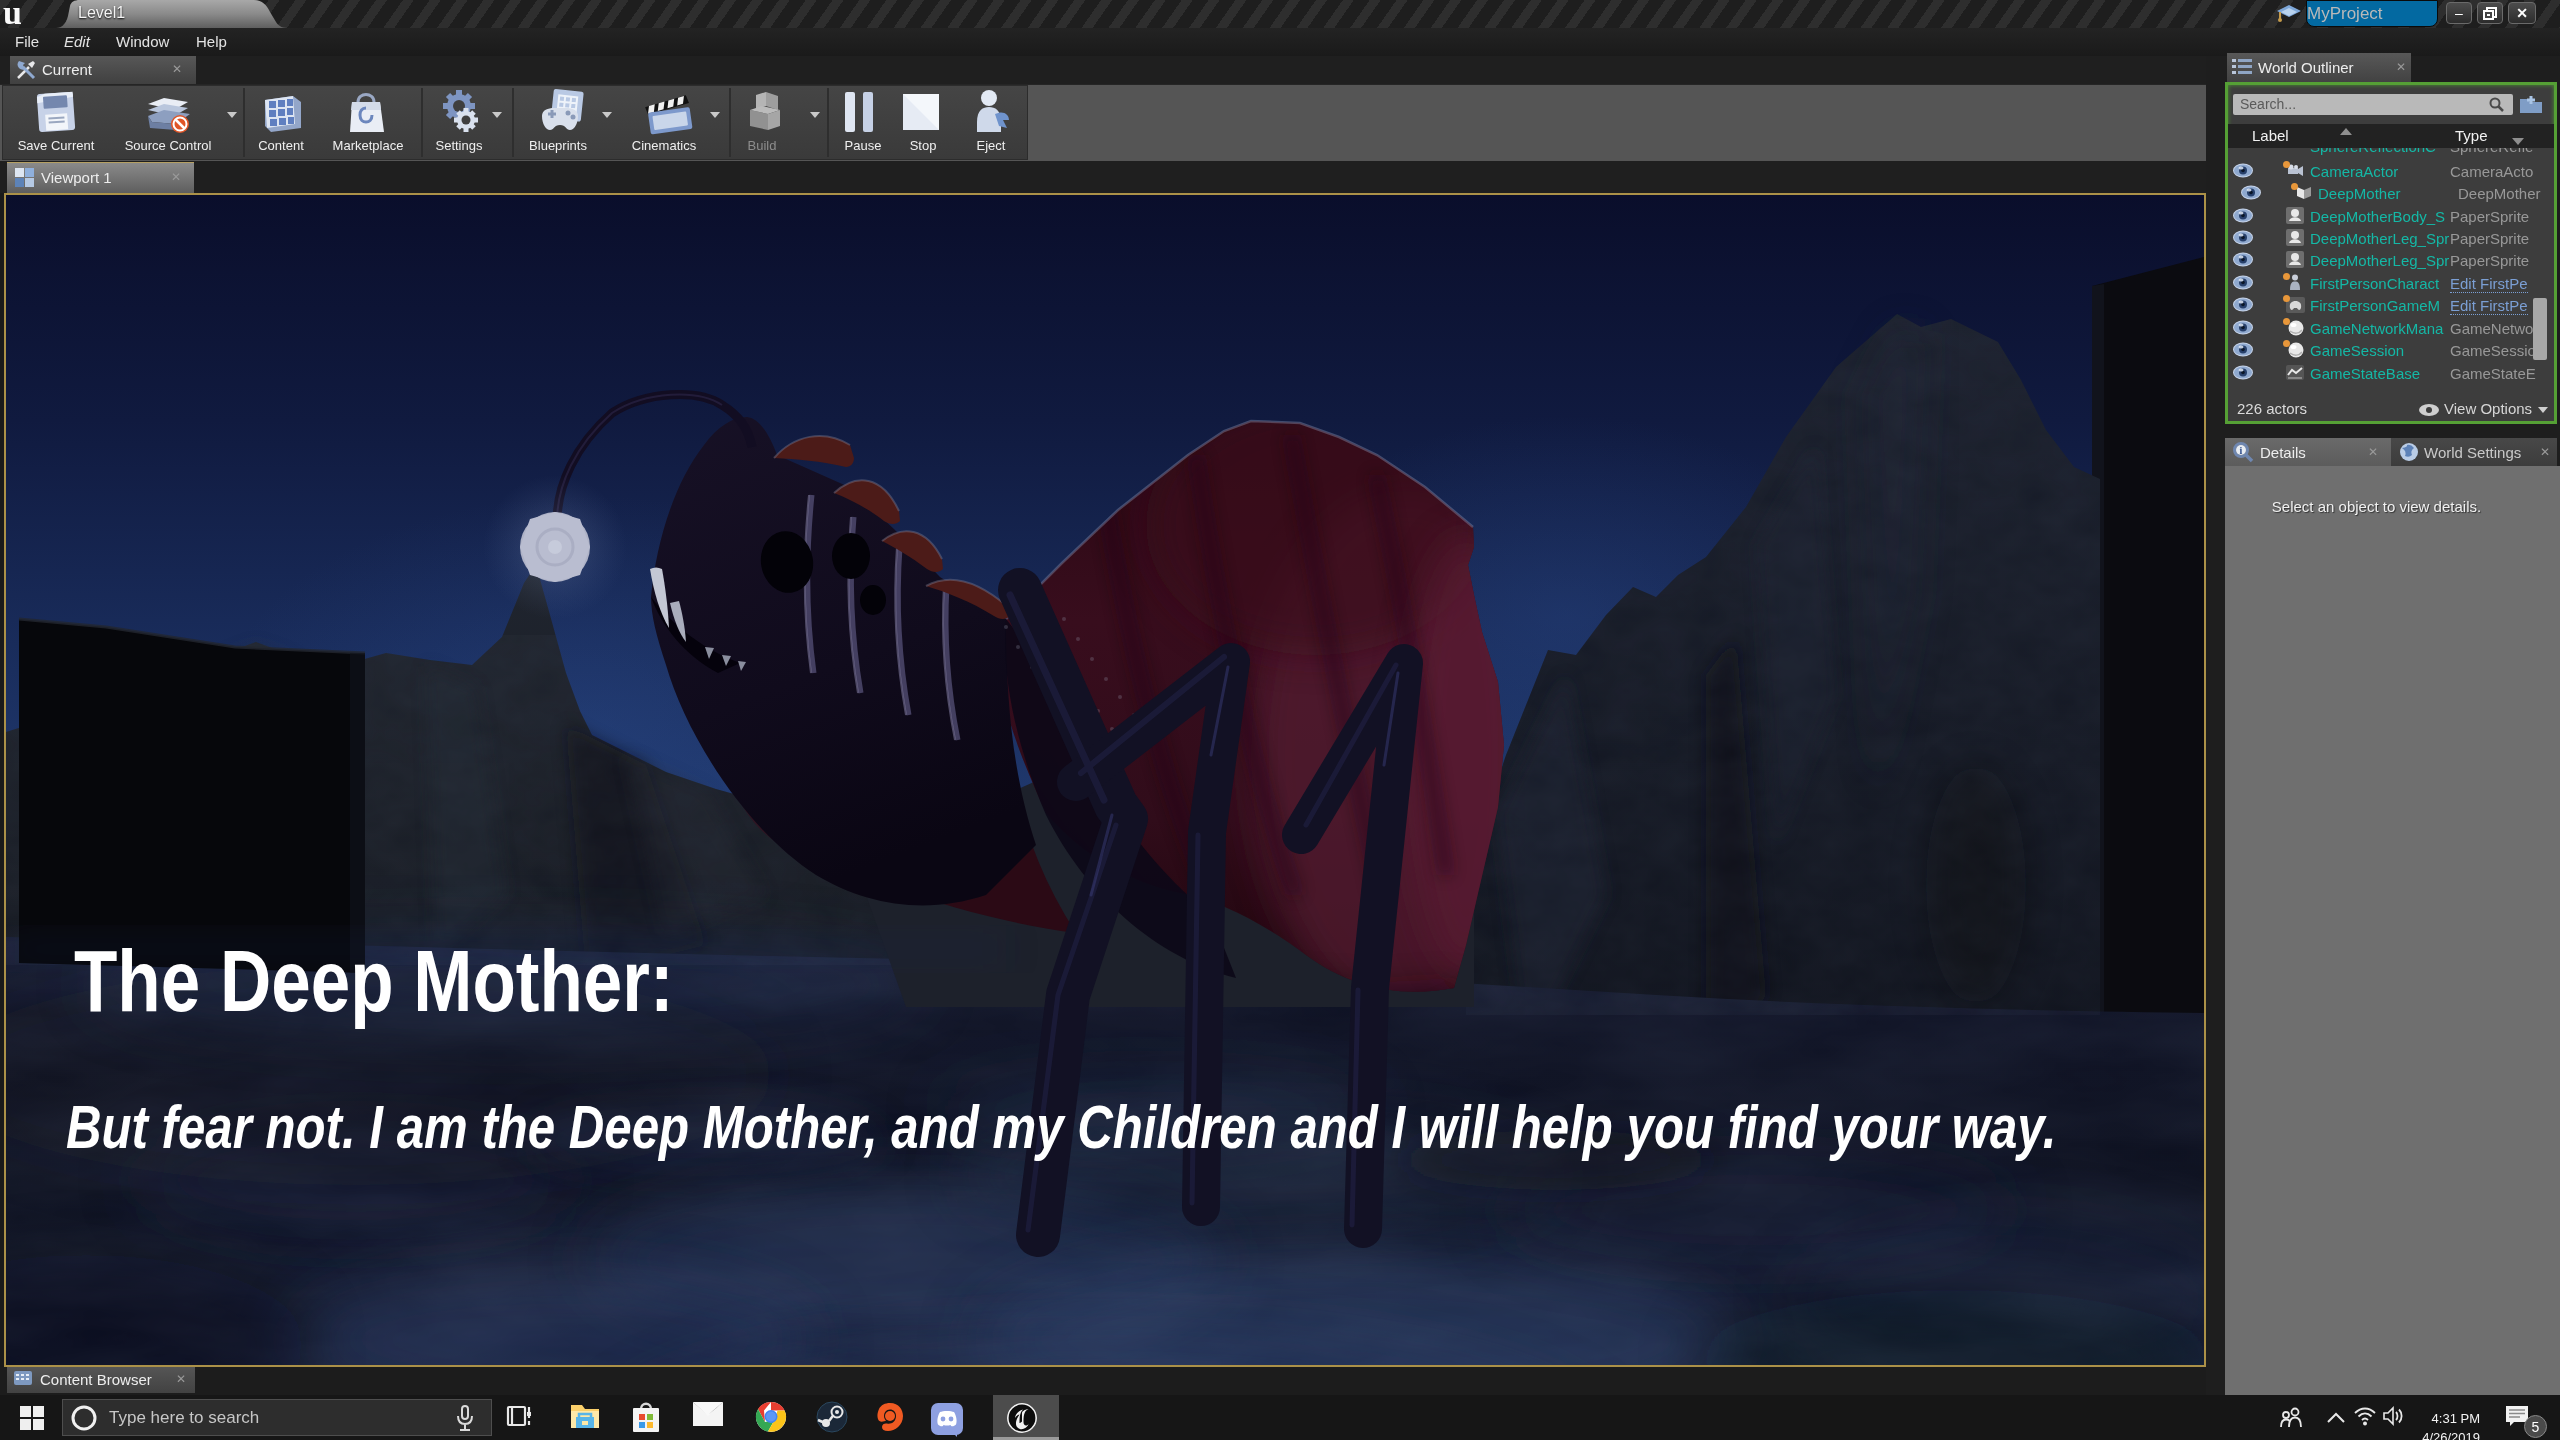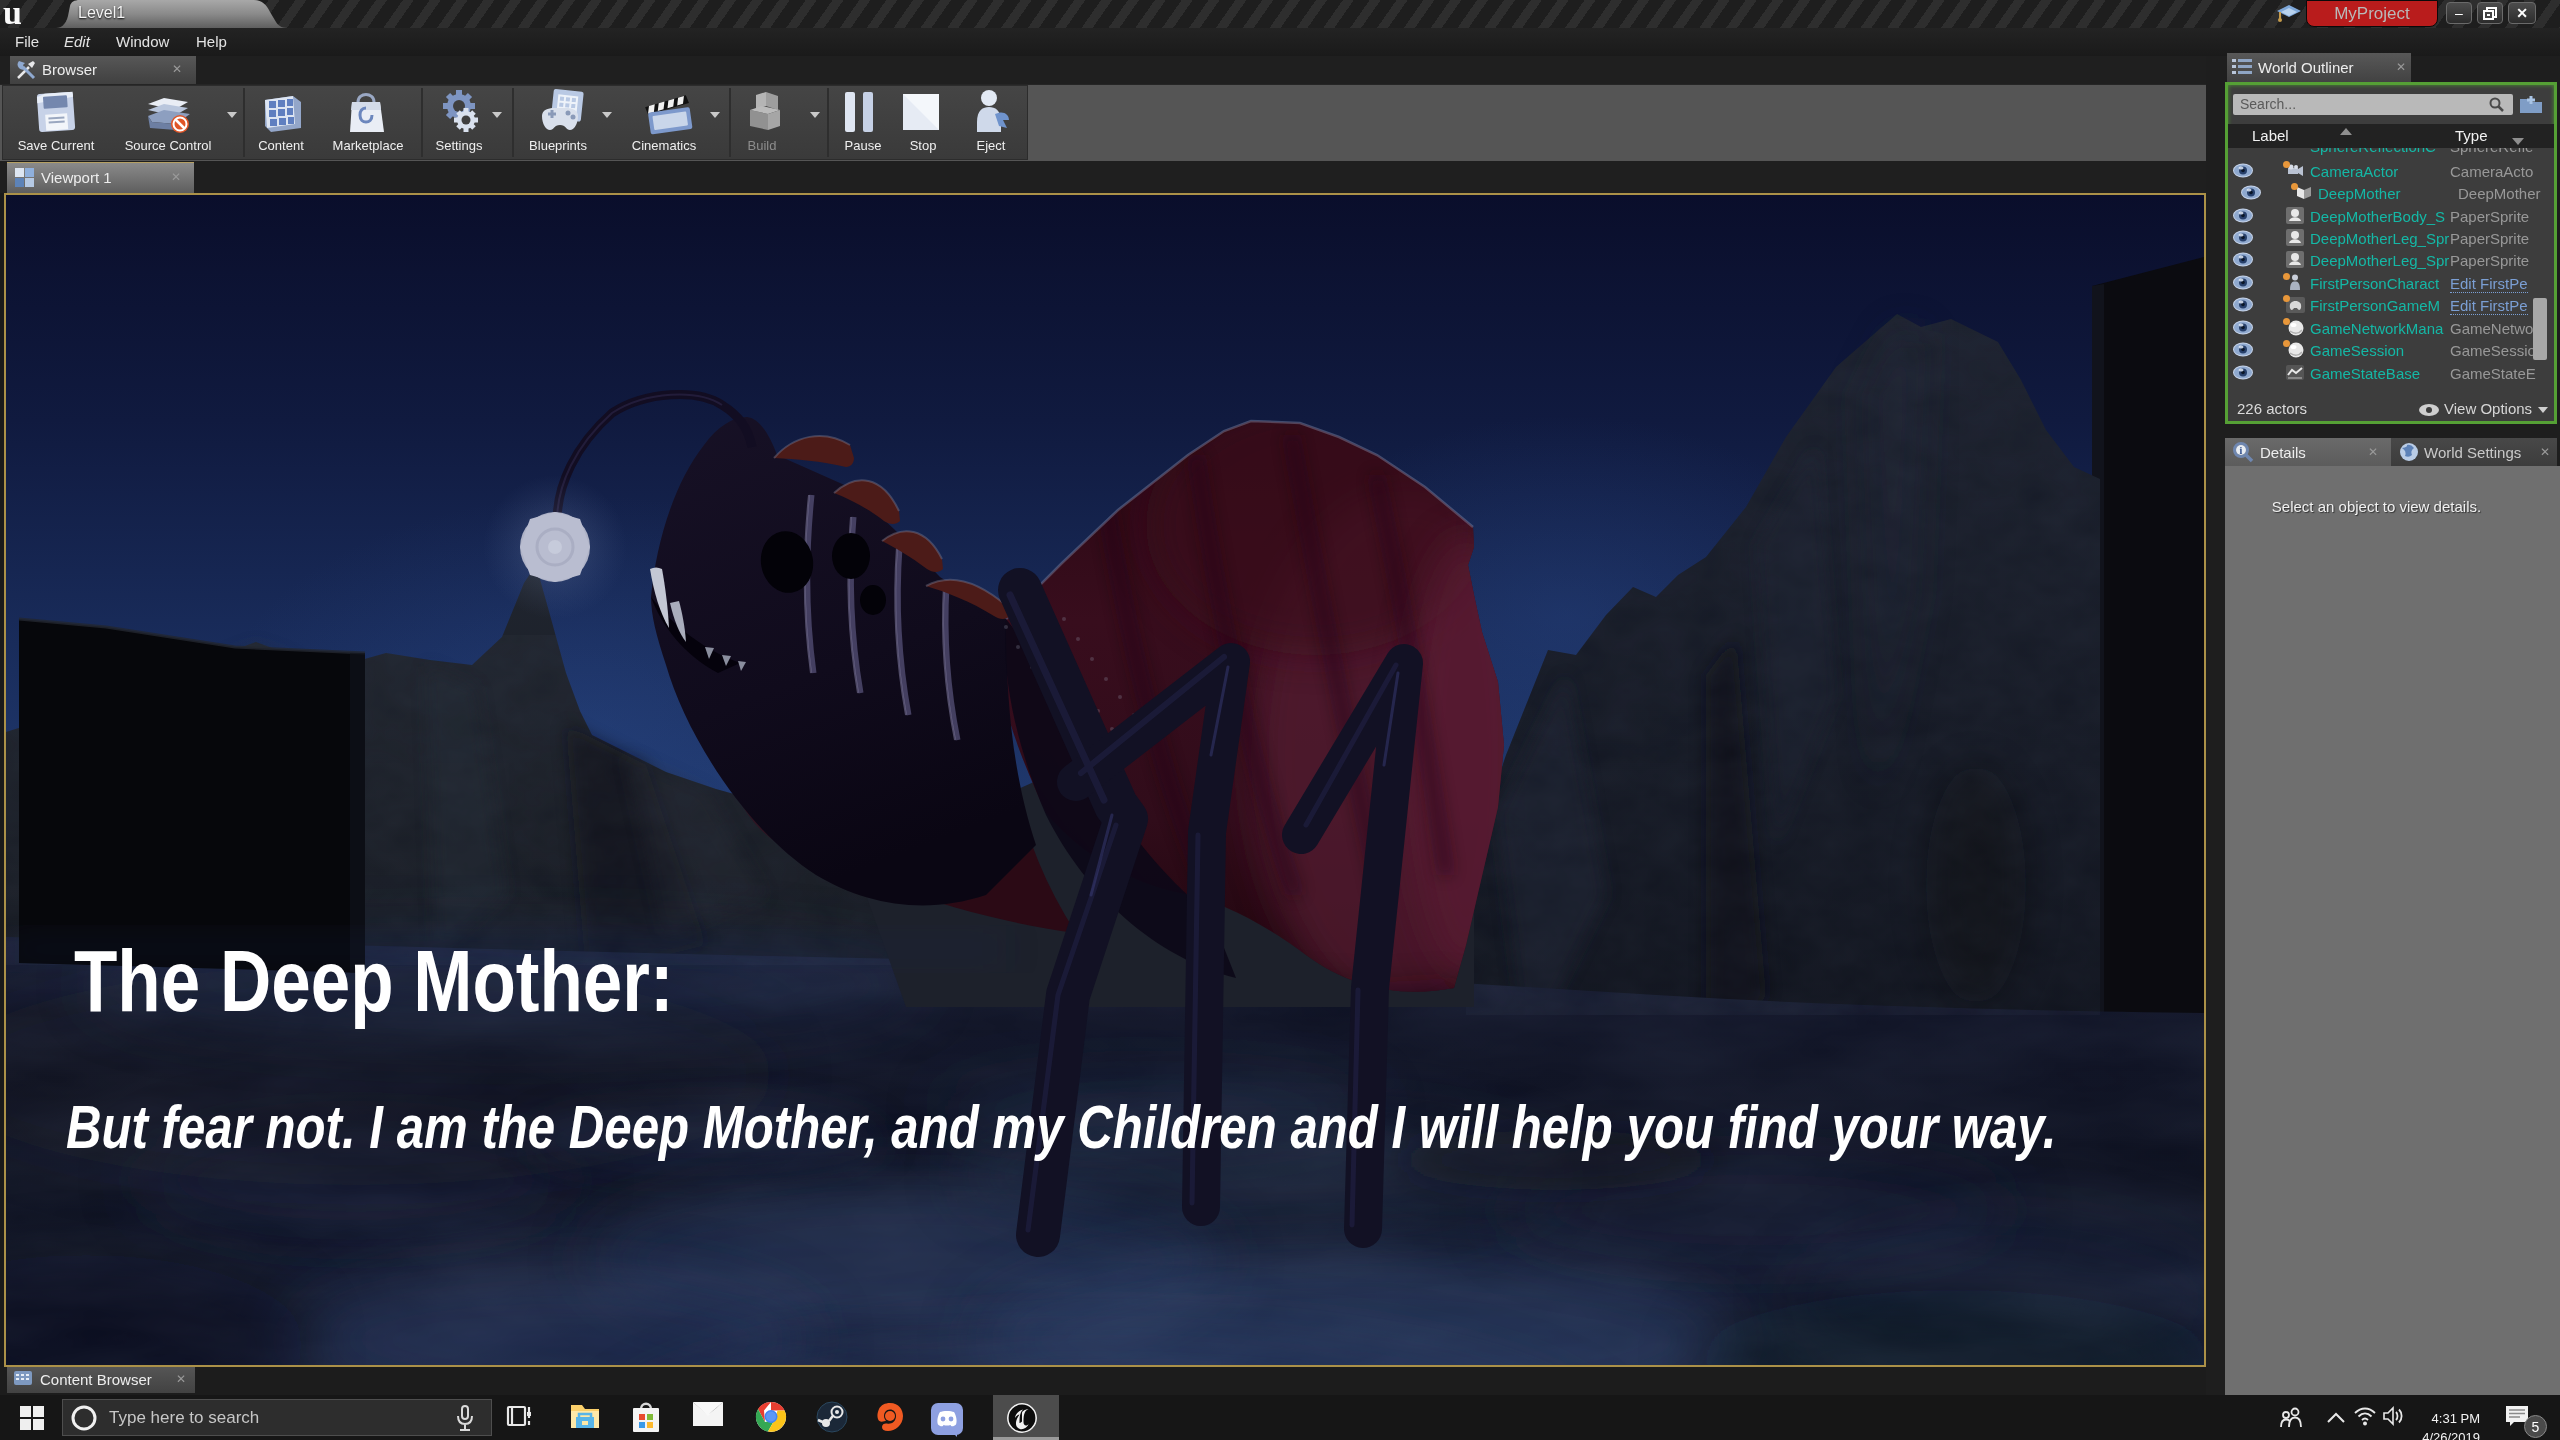--- a/index.html
+++ b/index.html
@@ -7,21 +7,21 @@
 body { font-family:"Liberation Sans", sans-serif; position:relative; }
 .abs { position:absolute; }
 #titlebar { left:0; top:0; width:2560px; height:28px;
   background:repeating-linear-gradient(125deg,#2e2e2e 0 9px,#1e1e1e 9px 22px);
 }
 #uelogo { left:3px; top:-6px; width:32px; height:32px; color:#fafafa; font-weight:bold; font-size:34px; font-family:"Liberation Serif",serif; }
 #lvltab { left:56px; top:0; width:248px; height:28px; }
 #lvltab svg { display:block; }
 #lvltabtext { left:78px; top:4px; font-size:16px; color:#f4f4f4; text-shadow:0 1px 2px #000; }
 #myproj-cap { left:2276px; top:3px; }
-#myproj { left:2306px; top:0px; width:132px; height:27px; background:#b91c1c; border-radius:0 0 8px 8px; border:1px solid #0a0a0a; color:#b9b9b9; font-size:17px; text-align:center; line-height:25px; }
+#myproj { left:2306px; top:0px; width:132px; height:27px; background:#0369a1; border-radius:0 0 8px 8px; border:1px solid #0a0a0a; color:#b9b9b9; font-size:17px; text-align:left; line-height:25px; }
 .winbtn { top:2px; width:26px; height:22px; background:linear-gradient(#4c4c4c,#2c2c2c); border:1px solid #6a6a6a; border-radius:4px; color:#fff; text-align:center; font-size:14px; line-height:20px; }
 #menubar { left:0; top:28px; width:2560px; height:28px; background:linear-gradient(#232323,#1a1a1a); }
 .menuitem { top:33px; color:#e3e3e3; font-size:15px; }
 #tabstrip1 { left:0; top:56px; width:2560px; height:28px; background:#1f1f1f; }
 #toolbartab { left:10px; top:56px; width:186px; height:28px; background:linear-gradient(#575757,#404040); }
 .tabtext { color:#ededed; font-size:15px; }
 .tabx { color:#9a9a9a; font-size:12px; }
 #toolbar { left:0; top:84px; width:2206px; height:77px; background:#555; border-top:1px solid #252525; }
 #toolbarinner { left:2px; top:85px; width:1026px; height:75px; background:linear-gradient(#454545,#3a3a3a); border:1px solid #2c2c2c; }
 .tbsep { top:88px; width:2px; height:69px; background:#2e2e2e; }
@@ -94,21 +94,21 @@
 <div class="menuitem abs" style="left:116px;">Window</div>
 <div class="menuitem abs" style="left:196px;">Help</div>
 <div id="tabstrip1" class="abs"></div>
 <div id="toolbartab" class="abs"></div>
 <div class="abs" style="left:15px;top:59px;"><svg width="22" height="22" viewBox="0 0 22 22">
 <path d="M3 19 L14 8" stroke="#e8e8ea" stroke-width="2.5"></path>
 <path d="M13 5 L17 9 L20 4 L18 2 Z" fill="#e8e8ea"></path>
 <path d="M19 19 L8 8" stroke="#8fa9d0" stroke-width="3"></path>
 <path d="M4 2 C2 4 2 7 4 9 C6 11 9 11 10 10 L8 6 L10 4 Z" fill="#8fa9d0"></path>
 </svg></div>
-<div class="tabtext abs" style="left:42px;top:61px;">Browser</div>
+<div class="tabtext abs" style="left:42px;top:61px;">Current</div>
 <div class="tabx abs" style="left:172px;top:62px;">✕</div>
 <div id="toolbar" class="abs"></div>
 <div id="toolbarinner" class="abs"></div>
 <div class="abs" style="left:32px;top:88px;width:48px;height:48px;"><svg width="48" height="48" viewBox="0 0 48 48">
       <g transform="rotate(-4 24 24)">
         <rect x="6" y="5" width="36" height="38" rx="3" fill="#c7d2e8"></rect>
         <path d="M6 8 L14 5 L42 5 L42 10 L6 14 Z" fill="#e8eef8"></path>
         <rect x="12" y="8" width="24" height="12" rx="1" fill="#7487ae"></rect>
         <rect x="13" y="26" width="22" height="16" fill="#f2f5fa"></rect>
         <rect x="16" y="29" width="16" height="2" fill="#9aa7c0"></rect>

